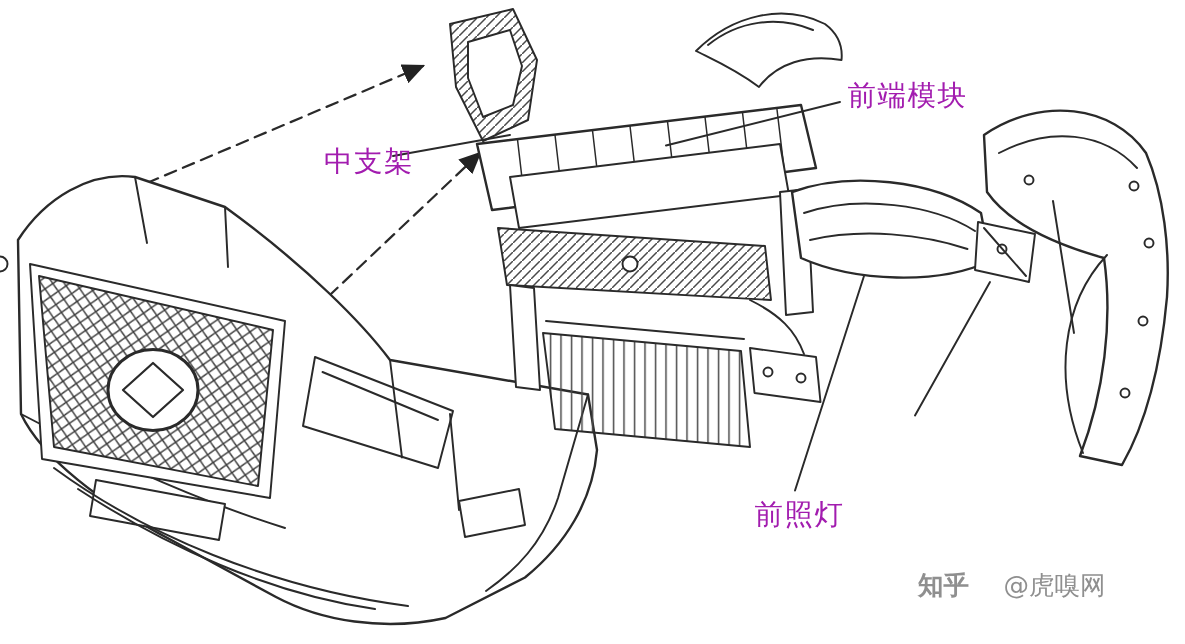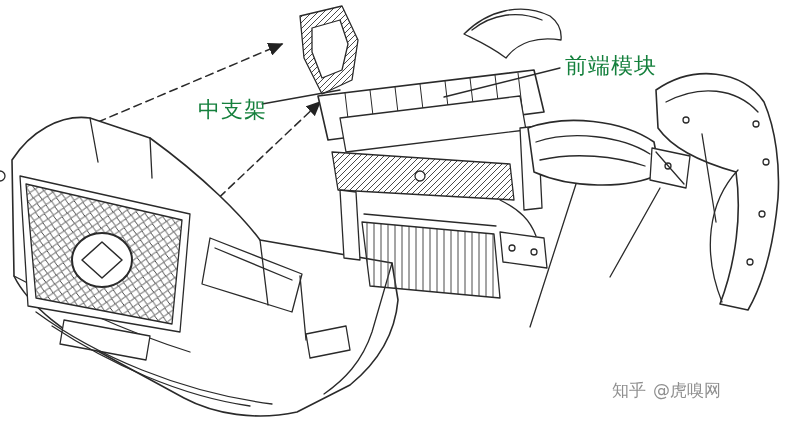--- a/index.html
+++ b/index.html
@@ -2,29 +2,29 @@
 <html><head>
 <meta charset="utf-8">
 <style>
   html,body{margin:0;padding:0;background:#ffffff;}
   .stage{
     position:relative;width:790px;height:429px;background:#fff;overflow:hidden;
     font-family:"DejaVu Serif","Liberation Serif",serif;
   }
   .stage svg{position:absolute;left:0;top:0;display:block;}
   .part-label{
-    position:absolute;font-size:22px;color:#15803d;letter-spacing:1px;
+    position:absolute;font-size:19px;color:#a21caf;letter-spacing:1px;
     white-space:nowrap;font-weight:500;
   }
   .watermark{
     position:absolute;left:612px;top:379px;
     font-family:"DejaVu Sans","Liberation Sans",sans-serif;
     font-size:17px;color:#8f8f8f;white-space:nowrap;
   }
-  .watermark .brand{font-weight:400;margin-right:7px;}
+  .watermark .brand{font-weight:700;margin-right:23px;}
 </style>
 </head>
 <body>
 
 <div class="stage">
 
   <svg width="790" height="429" viewBox="0 0 790 429" fill="none" stroke="#2a2a2a" stroke-width="1.3" stroke-linejoin="round" stroke-linecap="round">
     <defs>
       <pattern id="mesh" width="9" height="9" patternUnits="userSpaceOnUse" patternTransform="rotate(10)">
         <path d="M0,4.5 L4.5,0 L9,4.5 L4.5,9 Z" fill="none" stroke="#3c3c3c" stroke-width="1"></path>
@@ -112,24 +112,25 @@
 
     <g stroke-width="1.3">
       <path d="M560,68 L444,97"></path>
       <path d="M262,104 L340,90"></path>
       <path d="M716,222 L702,134"></path>
       <path d="M610,277 L660,188"></path>
       <path d="M530,327 L576,184"></path>
     </g>
   </svg>
 
-  <div class="part-label" style="left:198px;top:95px">中支架</div>
+  <div class="part-label" style="left:216px;top:95px">中支架</div>
 
   <div class="part-label" style="left:565px;top:51px">前端模块</div>
 
 
 
+  <div class="part-label" style="left:503px;top:330px">前照灯</div>
 
   <div class="watermark">
     <span class="brand">知乎</span><span>@虎嗅网</span>
   </div>
 
 </div>
 
 </body></html>

